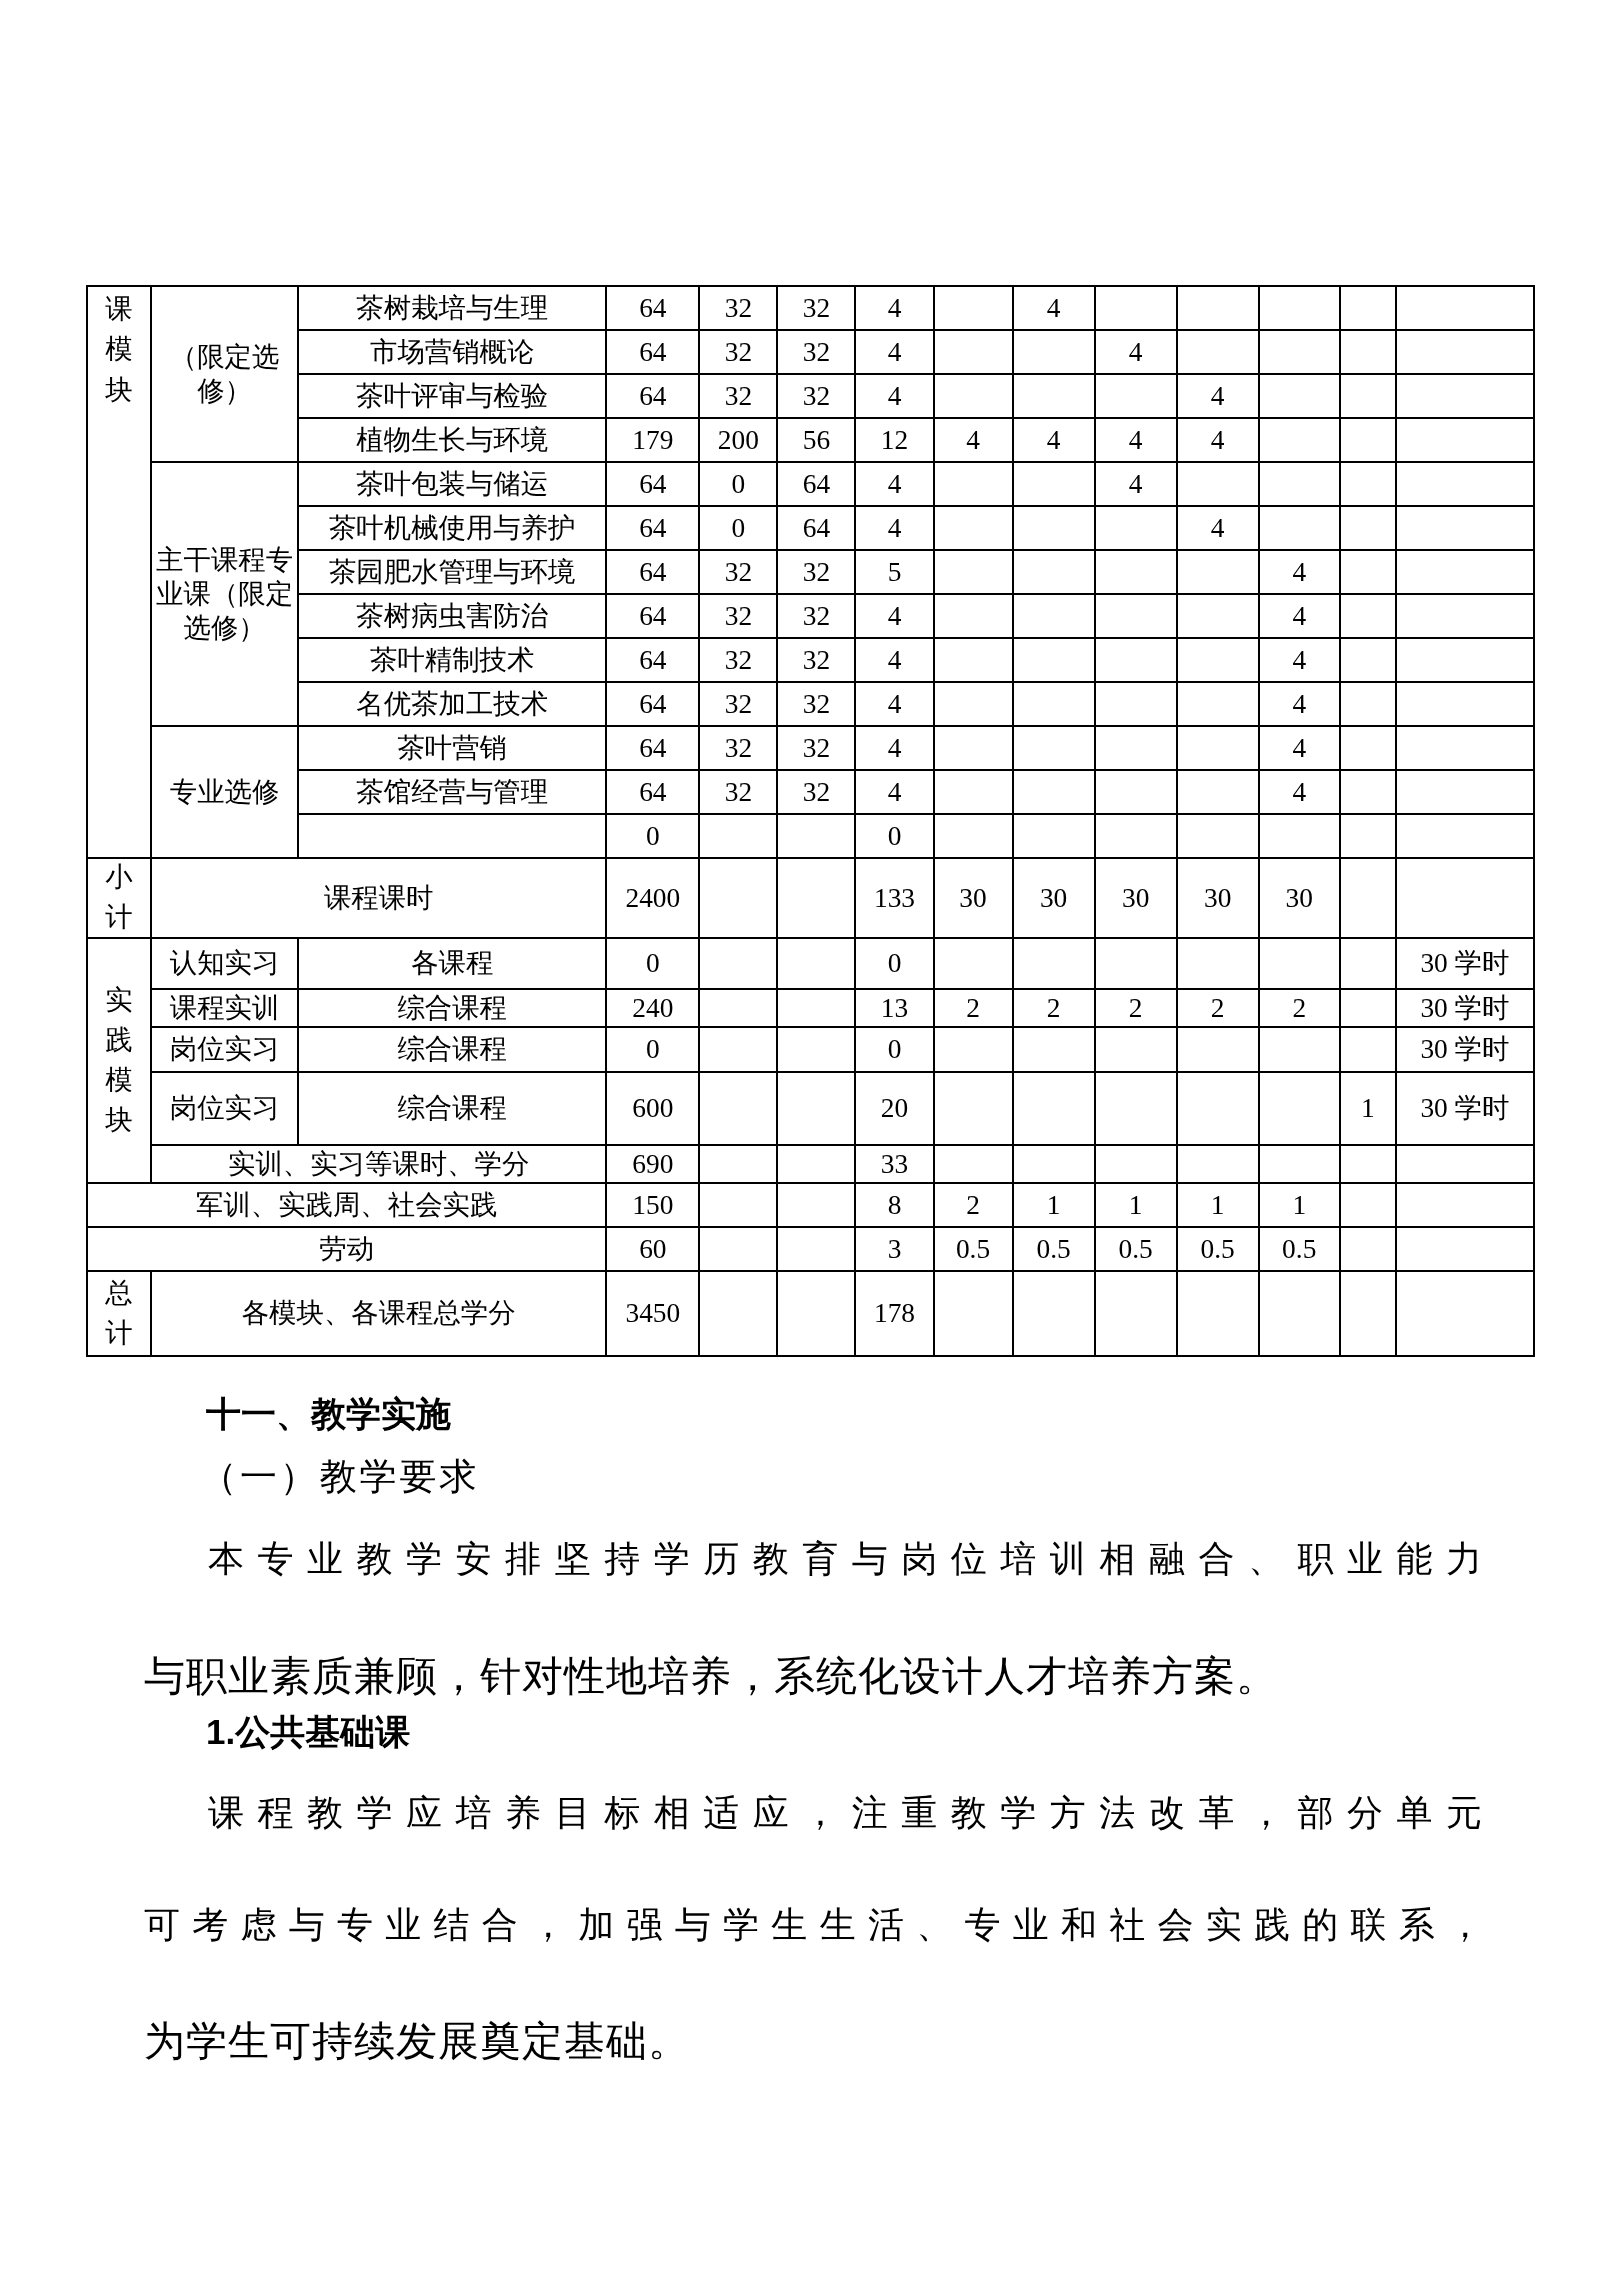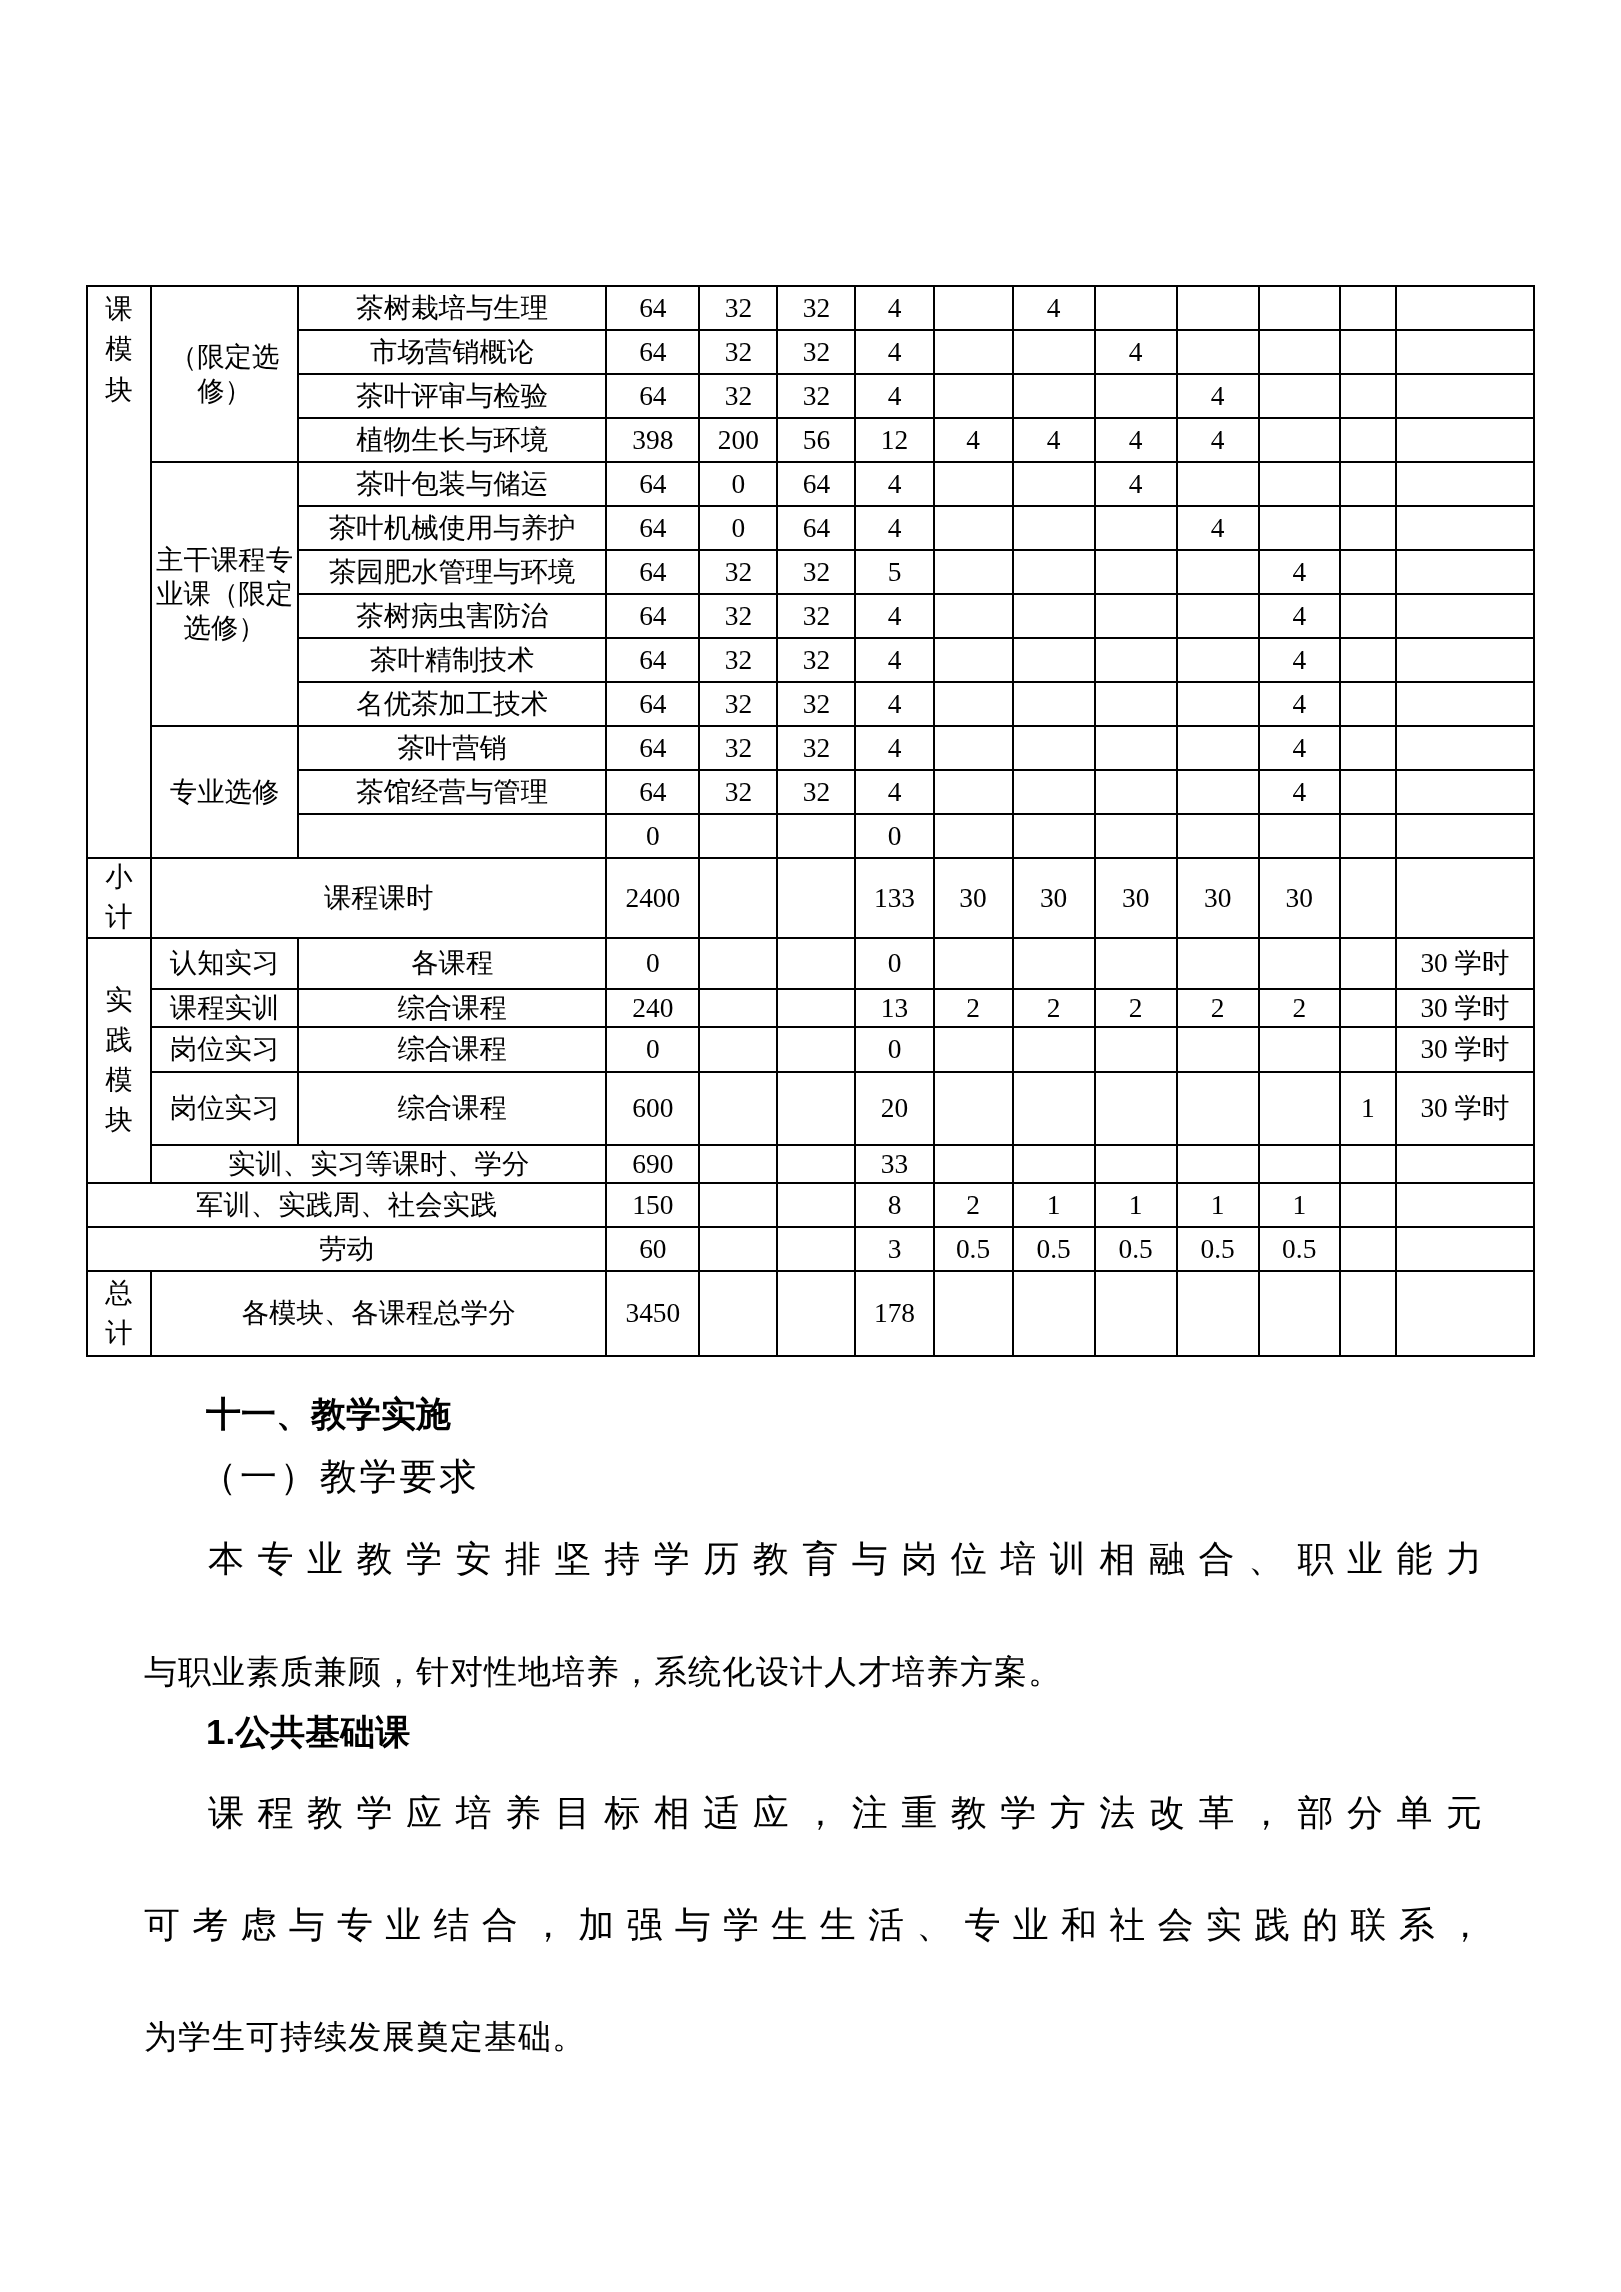--- a/index.html
+++ b/index.html
@@ -24,21 +24,21 @@
   td.cat{padding:0 7.8px;line-height:1.75;}
   td.left-name{text-align:left;padding-left:5.9px;}
   
   .vwrap{
     display:flex;flex-direction:column;
     align-items:center;justify-content:center;
     line-height:1;gap:12.7px;margin:0 auto;
   }
   .vwrap.vtop{justify-content:flex-start;padding-top:7.8px;}
   
-  .tline{position:absolute;white-space:nowrap;font-size:33px;line-height:1.1;}
+  .tline{position:absolute;white-space:nowrap;font-size:41px;line-height:1.1;}
   .h-bold{
     font-family:"Liberation Sans","DejaVu Sans",sans-serif;
     font-weight:700;font-size:35px;
   }
   .kai{font-size:37px;letter-spacing:2.9px;}
   .jline{
     position:absolute;white-space:normal;font-size:36px;line-height:1.1;
     text-align:justify;text-align-last:justify;
   }
 </style>
@@ -109,21 +109,21 @@
     <td></td>
     <td></td>
     <td></td>
     <td>4</td>
     <td></td>
     <td></td>
     <td></td>
   </tr>
   <tr style="height:44px">
     <td class="left-name">植物生长与环境</td>
-    <td>398</td>
+    <td>179</td>
     <td>200</td>
     <td>56</td>
     <td>12</td>
     <td>4</td>
     <td>4</td>
     <td>4</td>
     <td>4</td>
     <td></td>
     <td></td>
     <td></td>

